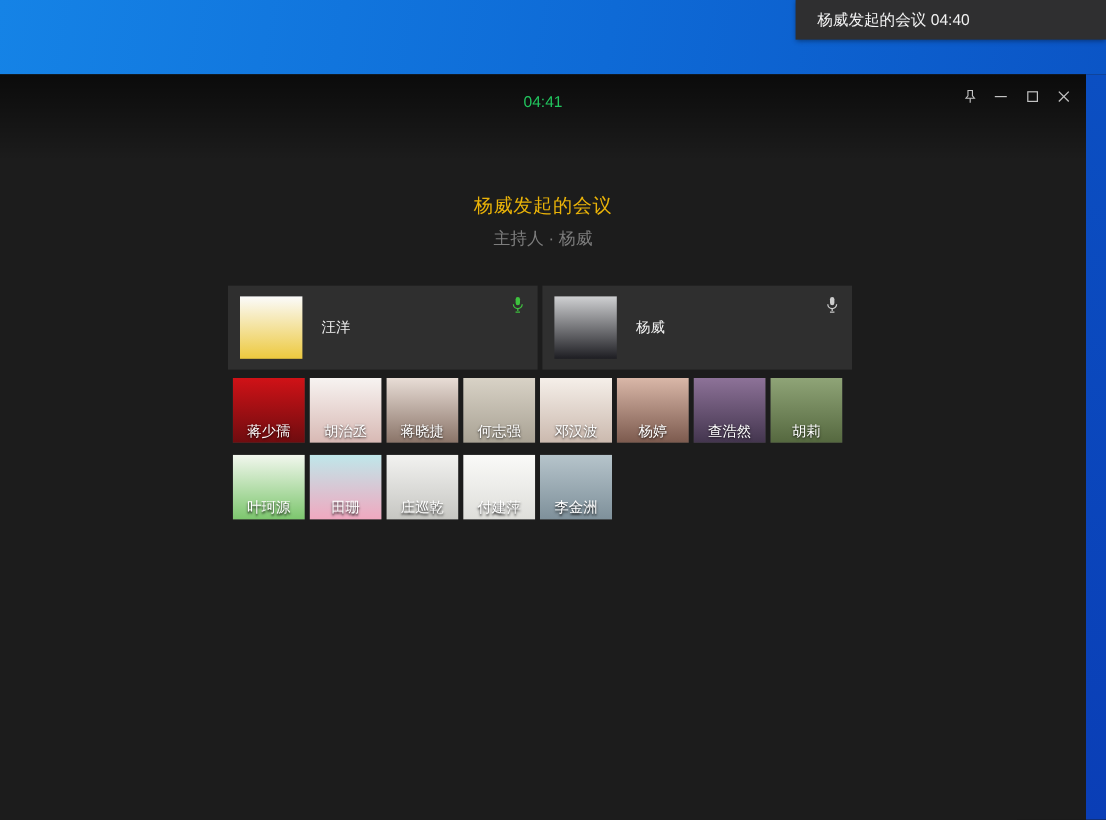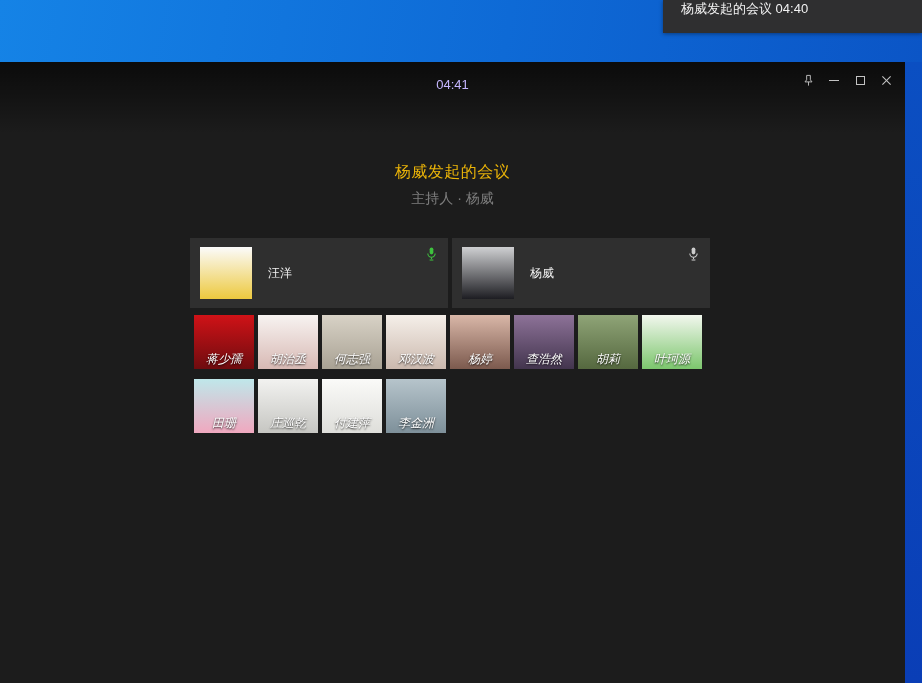--- a/index.html
+++ b/index.html
@@ -18,37 +18,37 @@
   }
   .desktop-right{
     position:absolute;top:62px;right:0;width:17px;height:621px;
     background:linear-gradient(180deg,#0b4fc2,#0a3eb6);
   }
   
   .notification{
     position:absolute;top:0;right:0;width:259px;height:33px;
     background:#2f2f30;
     color:#f2f2f2;font-size:13px;
-    display:flex;
+    display:flex;align-items:center;
     padding-left:18px;box-sizing:border-box;
     box-shadow:0 1px 4px rgba(0,0,0,.4);
   }
   
   .window{
     position:absolute;left:0;top:62px;width:905px;height:621px;
     background:#1c1c1c;
   }
   .window::before{
     content:'';position:absolute;left:0;top:0;right:0;height:72px;
     background:linear-gradient(rgba(0,0,0,.62),rgba(0,0,0,0));
     pointer-events:none;
   }
   .timer{
     position:absolute;top:15px;left:0;width:100%;
-    text-align:center;color:#c4b5fd;font-size:13px;
+    text-align:center;color:#22c55e;font-size:13px;
   }
   .controls{
     position:absolute;top:8px;right:8px;
     display:flex;align-items:center;gap:4px;
   }
   .ctrl{
     width:22px;height:20px;
     display:flex;align-items:center;justify-content:center;
     color:#c3c3c3;cursor:default;background:transparent;border:0;padding:0;
   }
@@ -83,21 +83,20 @@
     display:grid;grid-template-columns:repeat(8,60px);gap:10px 4px;
   }
   .tile{
     position:relative;width:60px;height:54px;overflow:hidden;background:#3a3a3a;
   }
   .tile .tname{
     position:absolute;bottom:1px;left:0;right:0;
     text-align:center;color:#ffffff;font-size:12px;
     text-shadow:0 1px 2px rgba(0,0,0,.9);
     white-space:nowrap;
-    font-style:italic;
   }
   .silhouette{position:absolute;left:0;top:0;width:100%;height:100%;display:none;}
   .silhouette.show{display:block;}
   .s-head{
     position:absolute;left:50%;top:9px;transform:translateX(-50%);
     width:15px;height:15px;border-radius:50%;background:#ffffff;
   }
   .s-body{
     position:absolute;left:50%;top:27px;transform:translateX(-50%);
     width:30px;height:20px;border-radius:15px 15px 0 0;background:#ffffff;
@@ -175,20 +174,25 @@
 
     <div class="tname">蒋少孺</div>
   </div>
 
   <div class="tile">
     <div class="tile-bg avatar-bg" style="position: absolute; inset: 0px; background: linear-gradient(rgb(247, 243, 241), rgb(216, 185, 180));"></div>
 
     <div class="tname">胡治丞</div>
   </div>
 
+  <div class="tile">
+    <div class="tile-bg avatar-bg" style="position: absolute; inset: 0px; background: linear-gradient(rgb(232, 221, 214), rgb(138, 116, 104));"></div>
+
+    <div class="tname">蒋晓捷</div>
+  </div>
 
   <div class="tile">
     <div class="tile-bg avatar-bg" style="position: absolute; inset: 0px; background: linear-gradient(rgb(216, 210, 198), rgb(169, 162, 148));"></div>
 
     <div class="tname">何志强</div>
   </div>
 
   <div class="tile">
     <div class="tile-bg avatar-bg" style="position: absolute; inset: 0px; background: linear-gradient(rgb(245, 239, 233), rgb(203, 185, 174));"></div>
 

